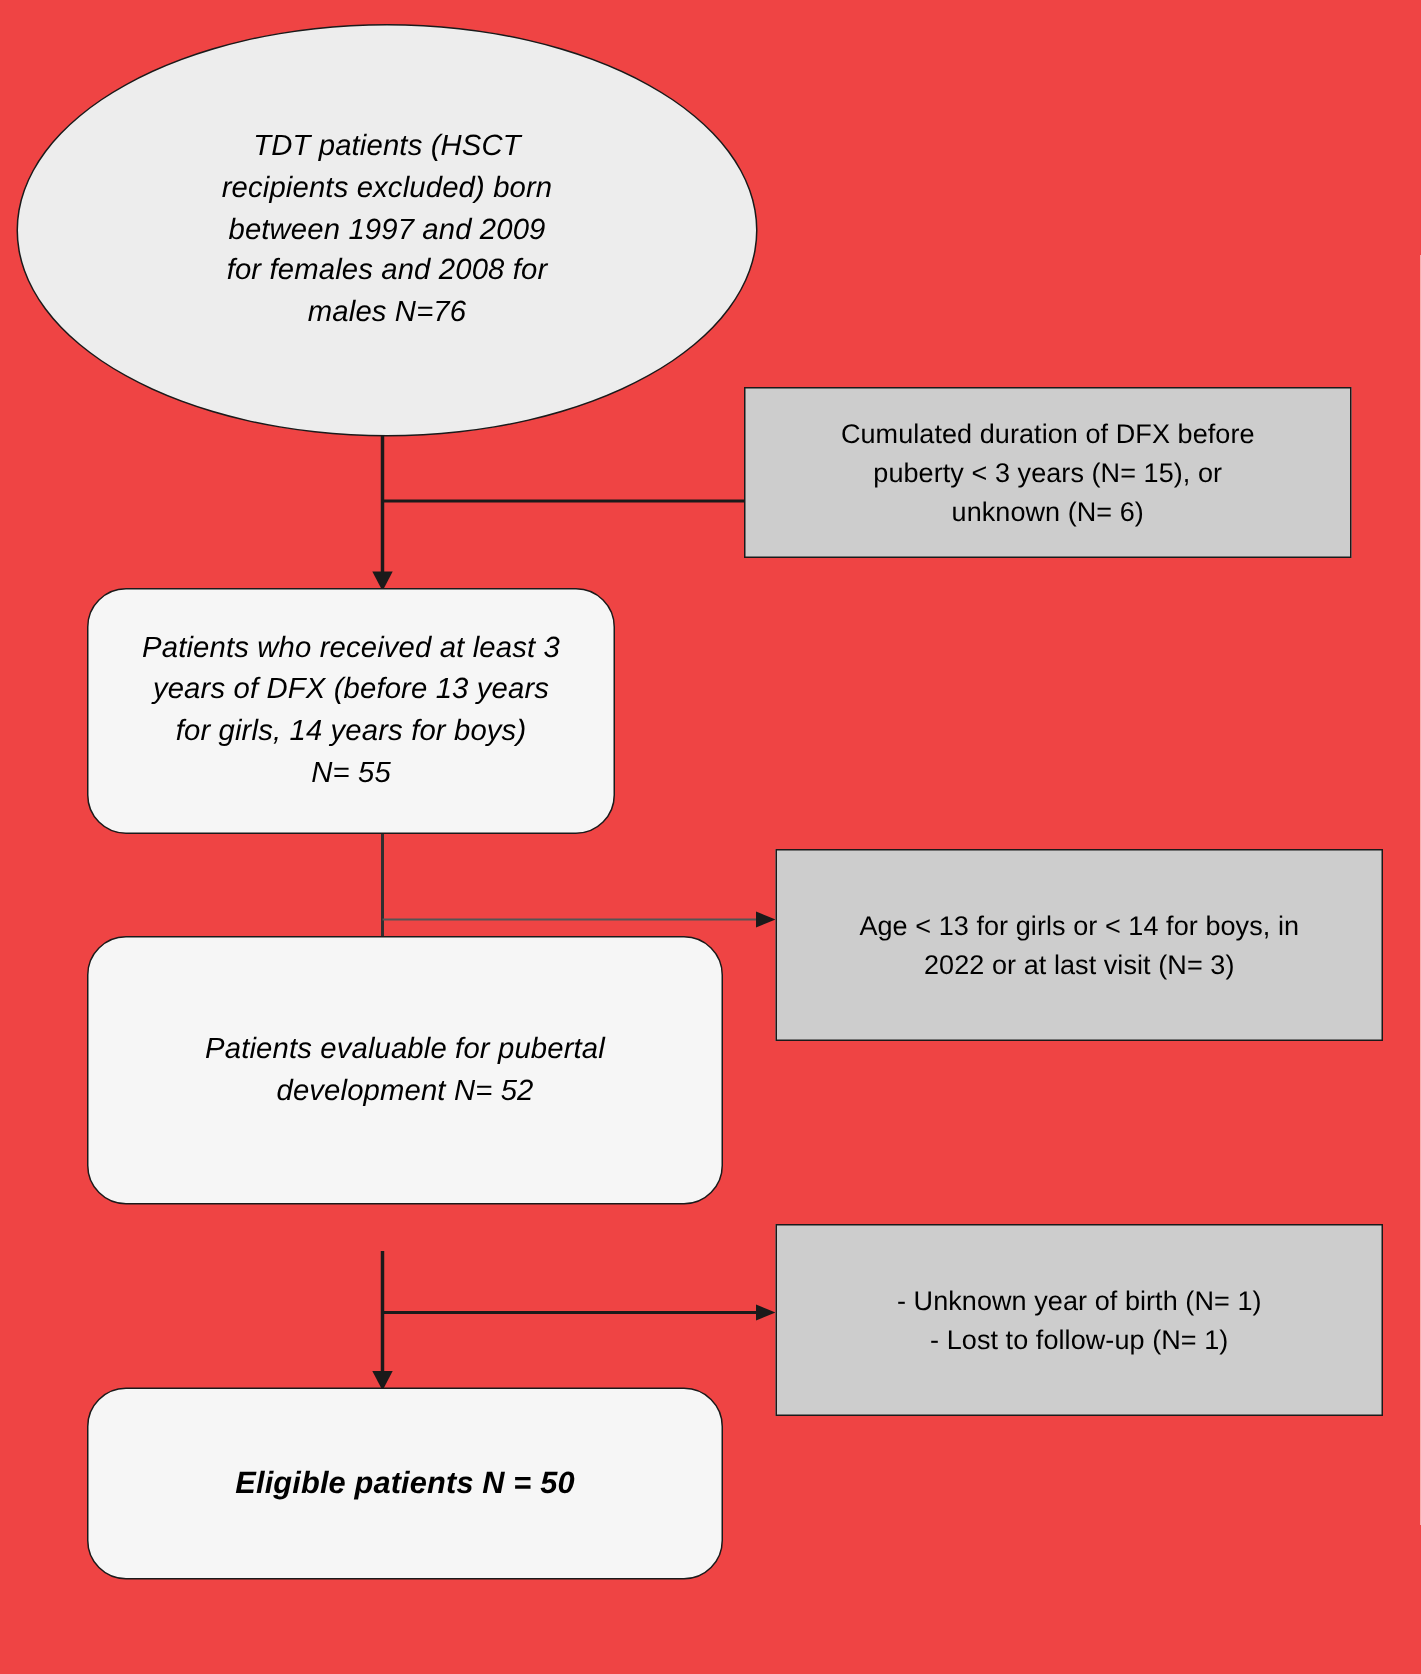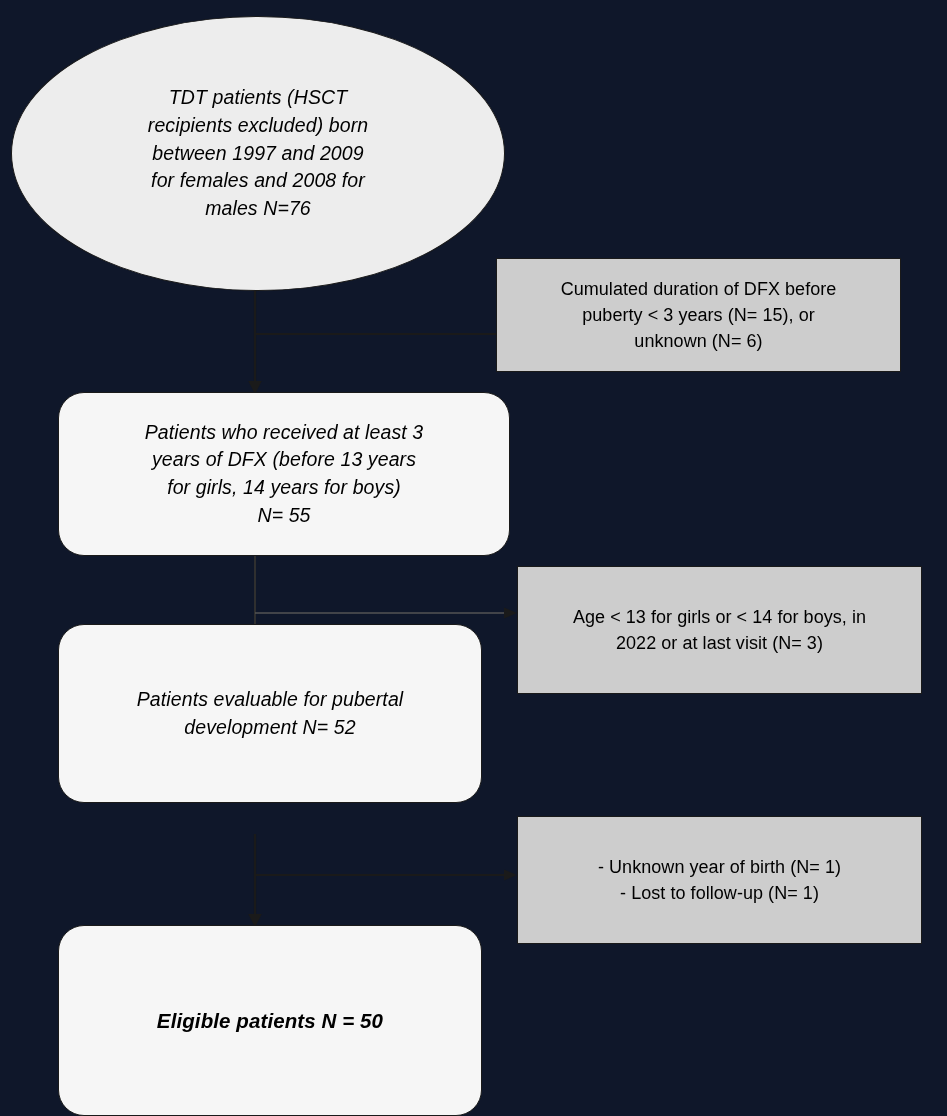--- a/index.html
+++ b/index.html
@@ -7,21 +7,21 @@
     padding: 0;
     background: #ffffff;
   }
   body {
     font-family: "Liberation Sans", sans-serif;
   }
   #flowchart {
     position: relative;
     width: 947px;
     height: 1116px;
-    background: #0f172a;
+    background: #ef4444;
     overflow: hidden;
   }
   #connectors {
     position: absolute;
     left: 0;
     top: 0;
     width: 947px;
     height: 1116px;
     pointer-events: none;
   }
@@ -77,23 +77,23 @@
   }
   .gray-node .node-text {
     font-style: normal;
     font-size: 18px;
     line-height: 1.45;
     letter-spacing: 0.05px;
   }
 
   
   #node-start   { left: 11px;  top: 16px;   width: 494px; height: 275px; }
-  #node-step2   { left: 58px;  top: 392px;  width: 452px; height: 164px; }
+  #node-step2   { left: 58px;  top: 392px;  width: 352px; height: 164px; }
   #node-step3   { left: 58px;  top: 624px;  width: 424px; height: 179px; }
-  #node-final   { left: 58px;  top: 925px;  width: 424px; height: 191px; }
+  #node-final   { left: 58px;  top: 925px;  width: 424px; height: 128px; }
 
   #node-excl1   { left: 496px; top: 258px;  width: 405px; height: 114px; }
   #node-excl2   { left: 517px; top: 566px;  width: 405px; height: 128px; }
   #node-excl3   { left: 517px; top: 816px;  width: 405px; height: 128px; justify-content: center; }
 </style>
 </head>
 <body>
 
 <div id="flowchart">
 

